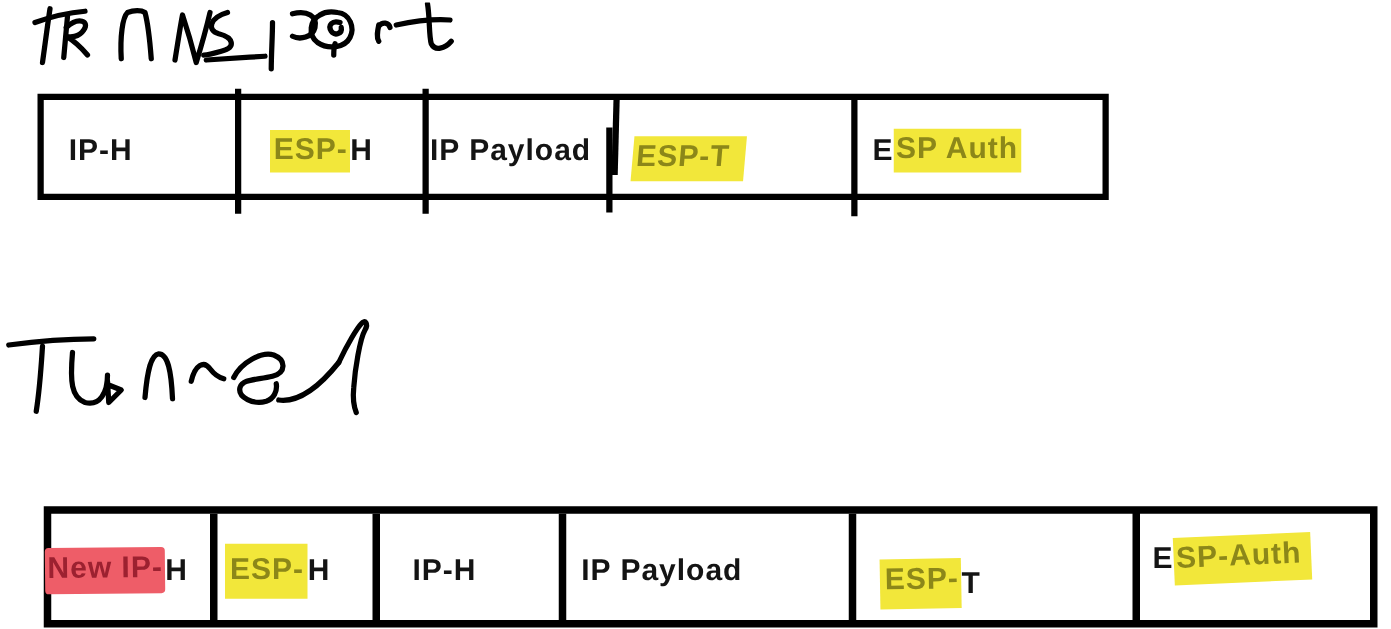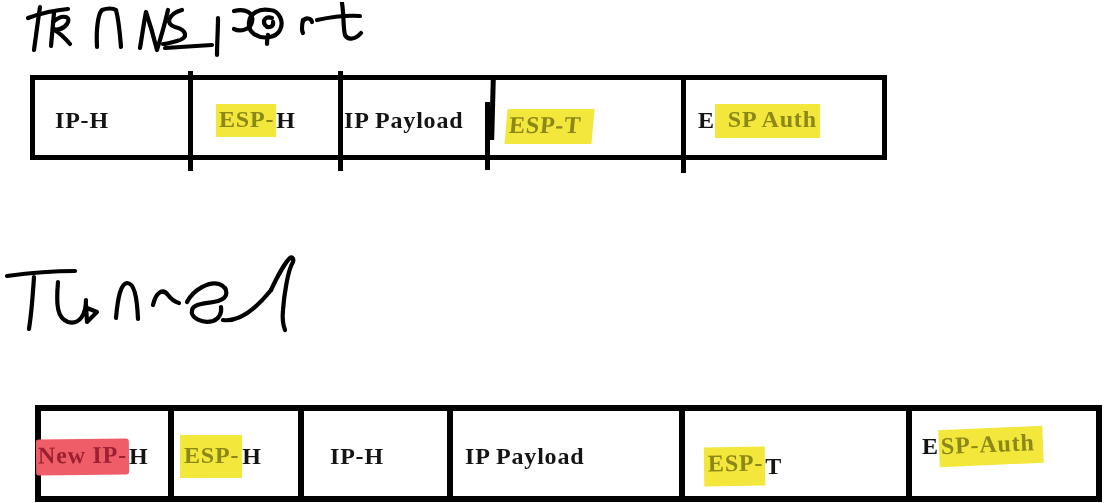--- a/index.html
+++ b/index.html
@@ -1,38 +1,38 @@
 <!DOCTYPE html>
 <html><head>
 <meta charset="utf-8">
 <style>
   html,body{margin:0;padding:0;background:#fff;}
   .canvas{
     position:relative;width:1113px;height:503px;background:#ffffff;overflow:hidden;
-    font-family:Liberation Serif, serif;
+    font-family:Liberation Sans, sans-serif;
   }
   .hand{position:absolute;}
   .hand path{fill:none;stroke:#000;stroke-width:4.2;stroke-linecap:round;stroke-linejoin:round;}
   .packet{position:absolute;background:#fff;box-sizing:border-box;border:5px solid #000;}
   .packet-transport{left:30px;top:75px;width:857px;height:85px;border-width:5px;}
   .packet-tunnel{left:35px;top:405px;width:1067px;height:97px;border-width:6px;}
   .vline{position:absolute;width:5px;background:#000;}
   .packet-tunnel .vline{width:6px;}
   .pkt-label{
     position:absolute;top:0;height:100%;display:flex;align-items:center;
     font-weight:bold;font-size:24px;letter-spacing:0.8px;color:#141414;white-space:nowrap;
     transform:translateY(3px);
   }
   .seg{display:inline-block;}
   .hl-y{background:#f2e73a;color:#8c8719;}
   .hl-r{background:#ee5d68;color:#9c2130;}
   
   .hl-tr-esph{padding:2px 2px 4px 3px;}
   .hl-tr-espt{padding:3px 12px 5px 3px;transform:skewX(-5deg);}
-  .hl-tr-espauth{padding:2px 3px 5px 13px;}
+  .hl-tr-espauth{padding:2px 3px 5px 2px;}
   .hl-tu-newiph{padding:3px 2px 6px 2px;border-radius:3px;transform:rotate(-0.6deg);}
   .hl-tu-esph{padding:7px 3px 9px 4px;}
   .hl-tu-espt{padding:3px 2px 9px 4px;transform:rotate(-1deg);}
   .hl-tu-espauth{padding:3px 8px 7px 2px;transform:rotate(-2.5deg);}
   
   .t-c0{left:20px;}  .t-c1{left:181px;} .t-c2{left:309px;}
   .t-c3{left:471px;transform:translateY(9px);} .t-c4{left:663px;}
   
   .u-c0{left:-5px;} .u-c1{left:139px;} .u-c2{left:289px;}
   .u-c3{left:424px;} .u-c4{left:663px;transform:translateY(13px);}

